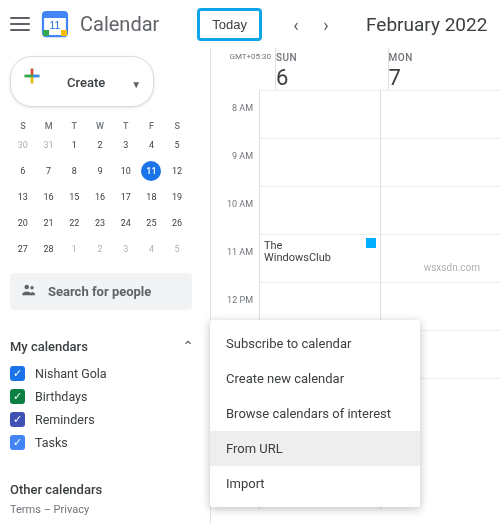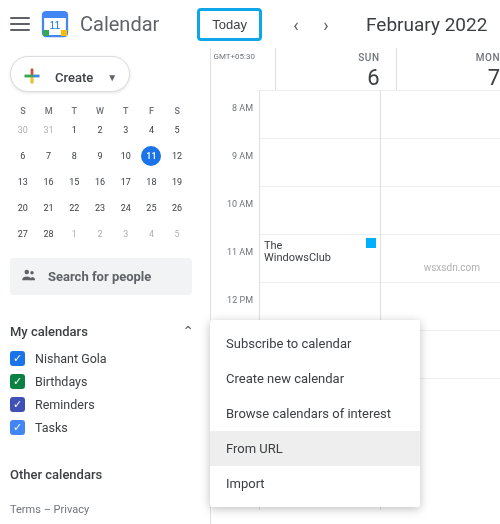--- a/index.html
+++ b/index.html
@@ -12,21 +12,21 @@
   .logo { width: 30px; height: 30px; position: relative; }
   .logo svg { width: 100%; height: 100%; }
   .app-title { font-size: 20px; color: #5f6368; font-weight: 400; margin-left: 2px; }
   .today-btn { border: 3px solid #0ea5e9; background: #fff; border-radius: 4px; padding: 6px 12px; font-size: 13px; color: #3c4043; margin-left: 30px; cursor: pointer; }
   .nav-arrows { display: flex; gap: 2px; margin-left: 12px; }
   .nav-arrow { width: 28px; height: 28px; display: flex; align-items: center; justify-content: center; cursor: pointer; color: #5f6368; font-size: 18px; border-radius: 50%; }
   .month-title { font-size: 19px; color: #3c4043; margin-left: 18px; font-weight: 400; }
 
   
   .sidebar { position: absolute; left: 0; top: 48px; width: 210px; bottom: 0; padding: 8px 0 0 10px; }
-  .create-btn { display: inline-flex; align-items: center; gap: 12px; border: 1px solid #dadce0; box-shadow: 0 1px 3px rgba(60,64,67,.15); border-radius: 22px; padding: 8px 12px 1px 10px; background: #fff; cursor: pointer; margin-bottom: 10px; }
+  .create-btn { display: inline-flex; align-items: flex-end; gap: 24px; border: 1px solid #dadce0; box-shadow: 0 1px 3px rgba(60,64,67,.15); border-radius: 22px; padding: 8px 12px 16px 10px; background: #fff; cursor: pointer; margin-bottom: 10px; }
   .create-plus svg { width: 22px; height: 22px; }
   .create-label { font-size: 13px; color: #3c4043; font-weight: 500; }
   .create-caret { color: #5f6368; font-size: 10px; margin-left: 2px; }
 
   .mini-cal { width: 180px; margin-top: 4px; }
   .mini-grid { display: grid; grid-template-columns: repeat(7, 1fr); text-align: center; row-gap: 6px; }
   .mini-dow { font-size: 9px; color: #70757a; font-weight: 500; }
   .mini-day { font-size: 9px; color: #3c4043; width: 20px; height: 20px; line-height: 20px; border-radius: 50%; margin: 0 auto; cursor: pointer; }
   .mini-day.dim { color: #b0b0b0; }
   .mini-day.today { background: #1a73e8; color: #fff; font-weight: 500; }
@@ -42,22 +42,22 @@
   .cal-item { display: flex; align-items: center; gap: 10px; padding: 4px 0; font-size: 12.5px; color: #3c4043; }
   .cal-check { width: 15px; height: 15px; border-radius: 3px; display: flex; align-items: center; justify-content: center; color: #fff; font-size: 11px; }
   .chev { font-size: 14px; color: #5f6368; }
 
   .footer-links { position: absolute; bottom: 8px; left: 10px; font-size: 11px; color: #70757a; }
   .footer-links span[data-interactable="true"] { cursor: pointer; }
 
   
   .main { position: absolute; left: 210px; top: 48px; right: 0; bottom: 0; border-left: 1px solid #e0e0e0; }
   .day-headers { display: flex; }
-  .tz { width: 48px; font-size: 8px; color: #70757a; text-align: right; padding: 4px 4px 0 0; }
-  .day-col-head { flex: 1; text-align: right; border-left: 1px solid #e0e0e0; padding-top: 4px; margin-left: 16px; }
+  .tz { width: 48px; font-size: 8px; color: #70757a; text-align: right; padding: 4px 4px 0 0; margin-left: 16px; }
+  .day-col-head { flex: 1; text-align: left; border-left: 1px solid #e0e0e0; padding-top: 4px; }
   .dow-label { font-size: 10px; color: #70757a; font-weight: 500; letter-spacing: .5px; }
   .dom-label { font-size: 22px; color: #3c4043; margin-top: 2px; font-weight: 400; }
   .grid-body { position: relative; display: flex; height: 420px; overflow: hidden; }
   .time-col { width: 48px; }
   .time-label { height: 48px; font-size: 9px; color: #70757a; text-align: right; padding-right: 6px; position: relative; top: -5px; }
   .day-col { flex: 1; border-left: 1px solid #e0e0e0; position: relative; }
   .hour-line { height: 48px; border-top: 1px solid #eceff1; }
   .event-block { position: absolute; left: 0; right: 2px; background: #fff; border: 0; padding: 2px 4px; font-size: 11px; line-height: 12px; }
   .event-block .accent { position: absolute; right: 2px; top: 0; width: 10px; height: 10px; background: #00b0ff; }
 

